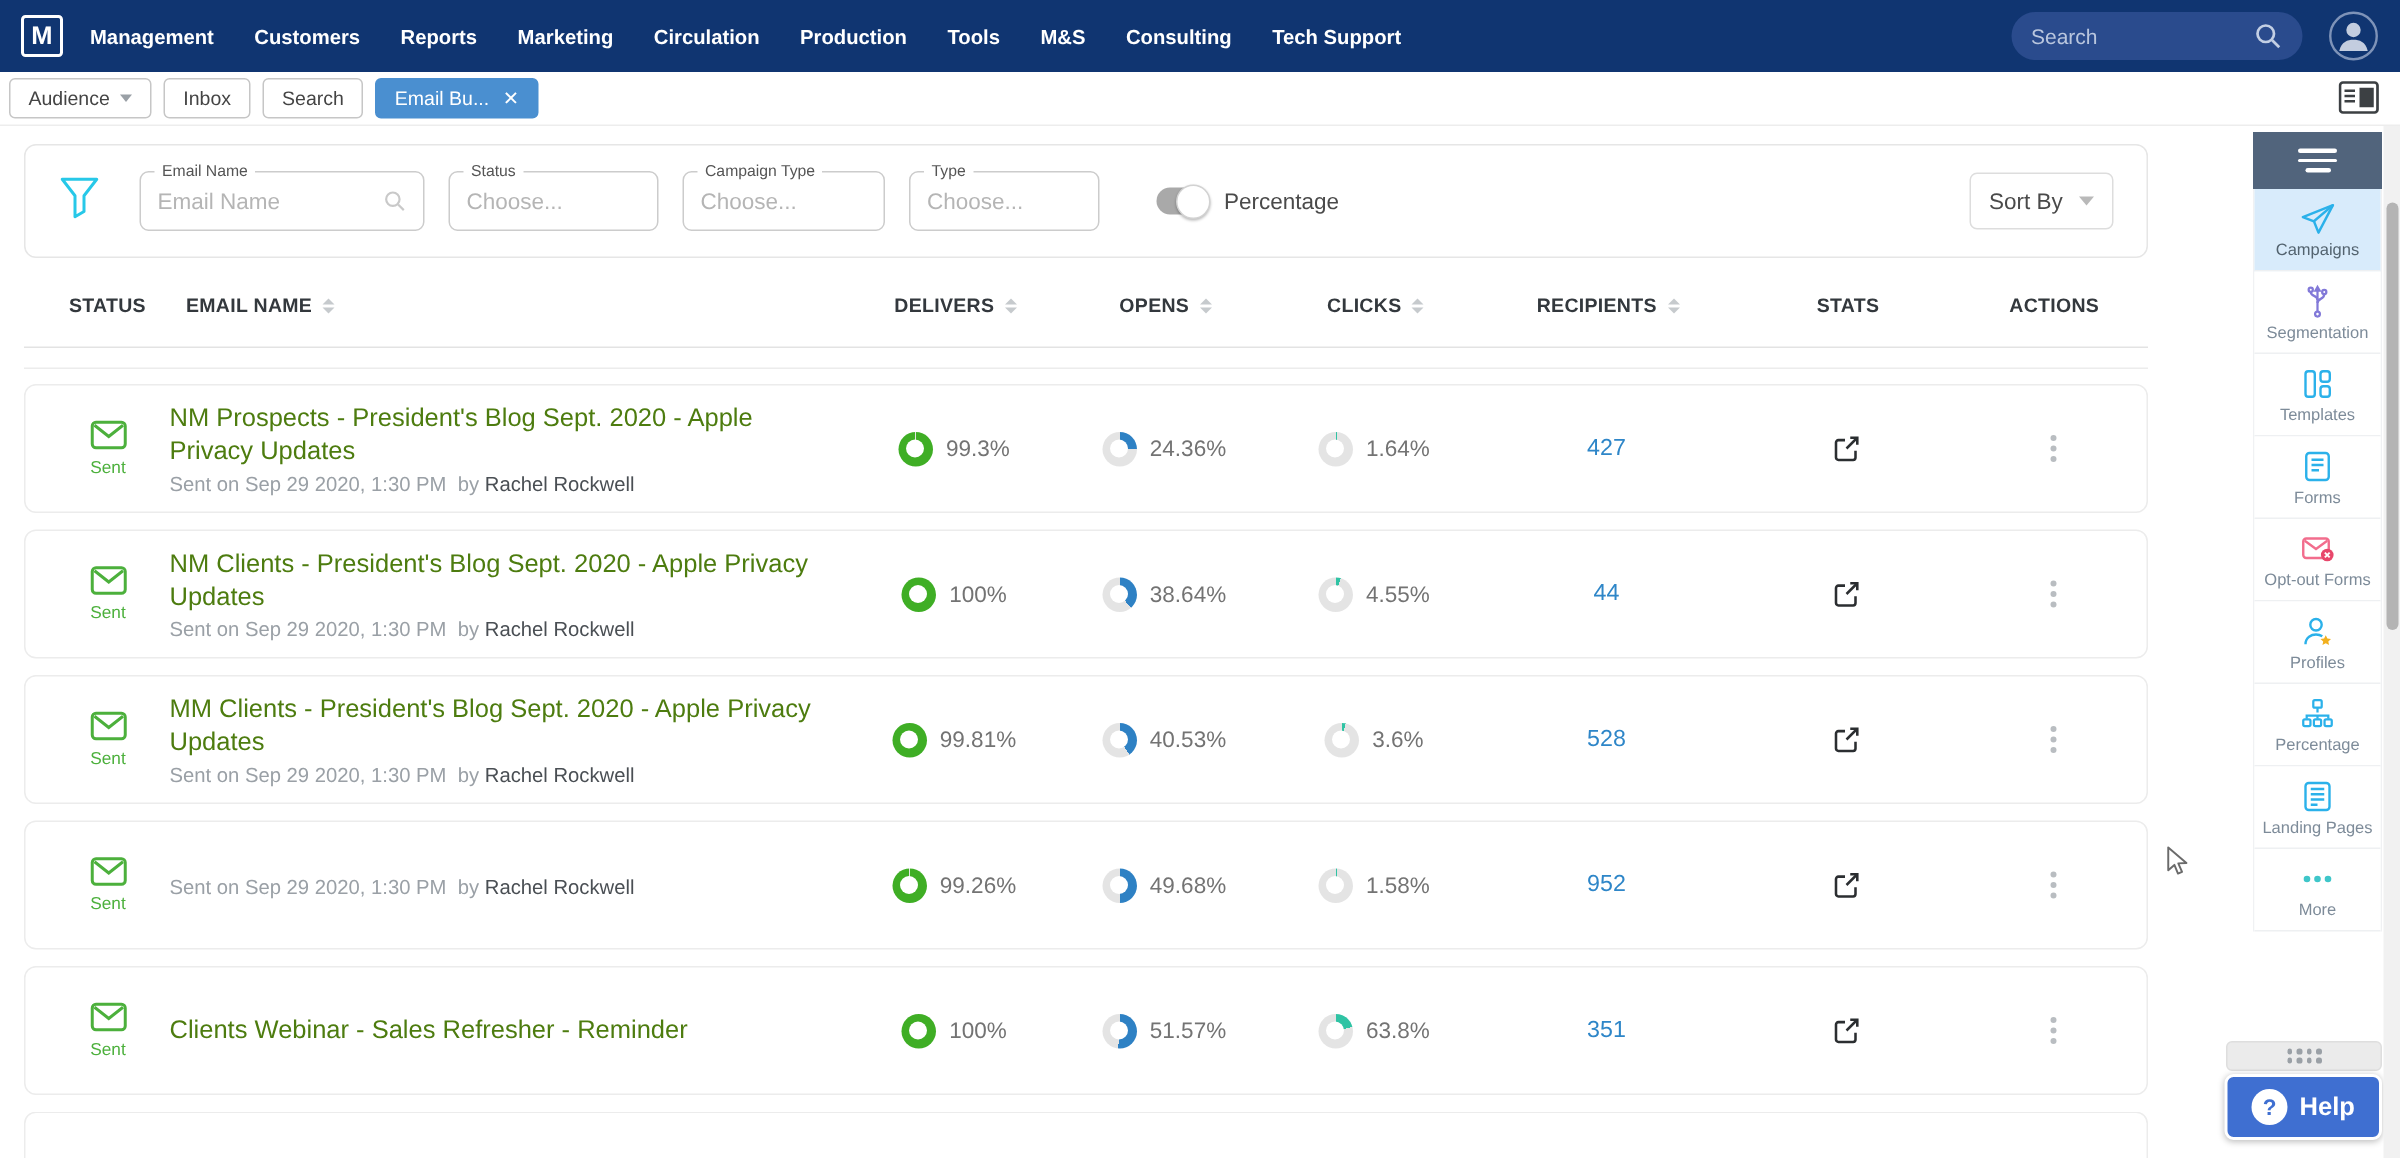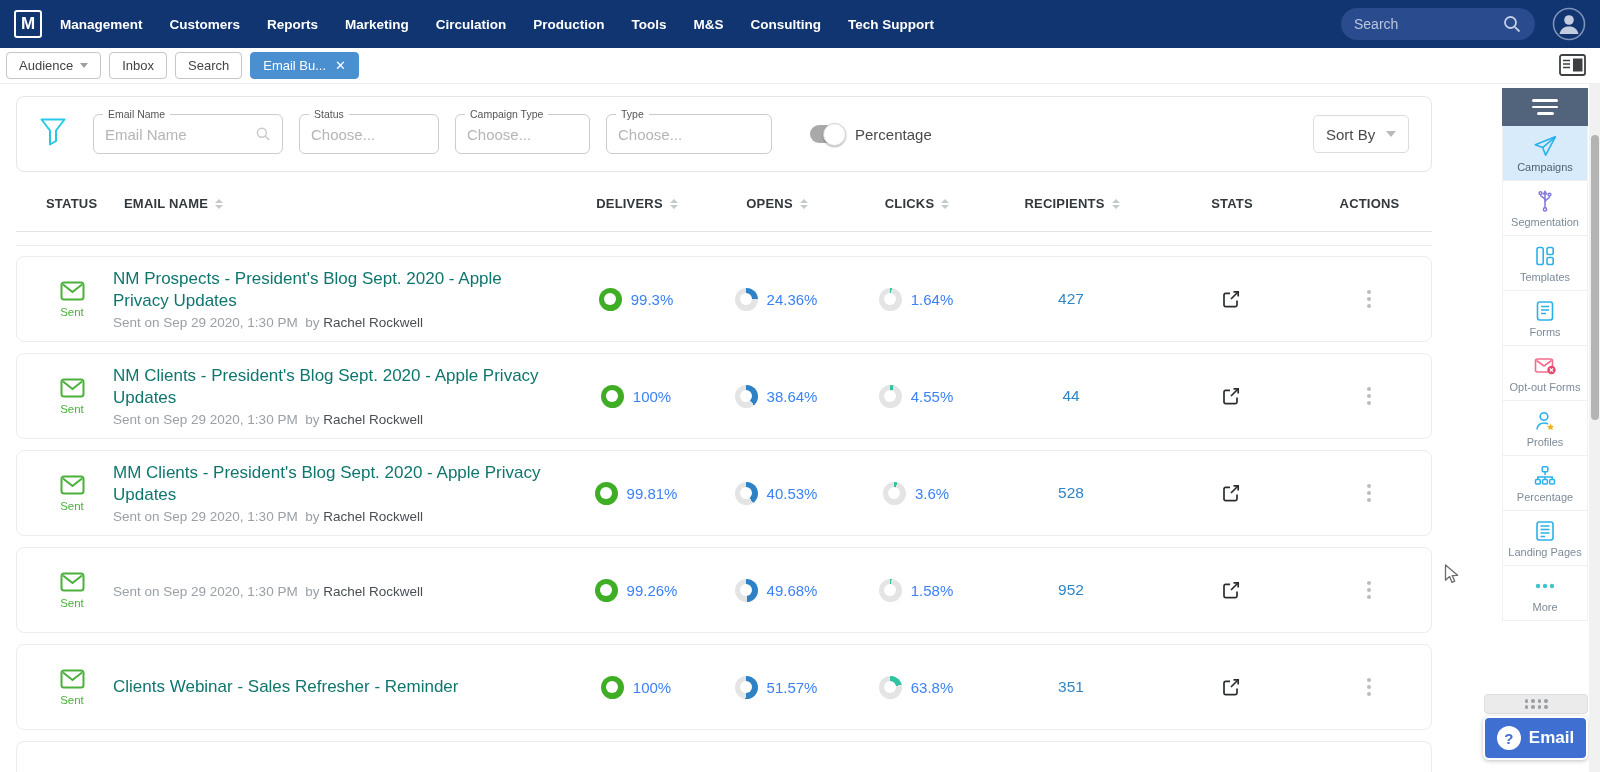--- a/index.html
+++ b/index.html
@@ -37,21 +37,21 @@
     align-items:center; padding:0 22px 0 22px; gap:16px; background:#fff; }
   .funnel { margin-right:10px; flex:none; }
   .field { position:relative; height:40px; border:1.5px solid #ccc; border-radius:6px; display:flex;
     align-items:center; padding:0 11px; background:#fff; flex:none; }
   .field .flabel { position:absolute; top:-7px; left:9px; background:#fff; padding:0 5px;
     font-size:10.5px; color:#555; }
   .field input { border:none; outline:none; width:100%; font-size:15px; color:#4a4a4a;
     font-family:inherit; background:transparent; }
   .field input::placeholder { color:#b5b5b5; }
   .f-email { width:190px; } .f-rep { width:150px; } .f-status { width:140px; }
-  .f-campaign { width:135px; } .f-type { width:166px; }
+  .f-campaign { width:135px; } .f-type { width:127px; }
   .toggle-group { display:flex; align-items:center; gap:11px; margin-left:22px; }
   .toggle { width:34px; height:18px; border-radius:10px; background:#a9a9a9; position:relative; cursor:pointer; flex:none; }
   .toggle::after { content:''; position:absolute; right:-2px; top:-2px; width:21px; height:21px;
     border-radius:50%; background:#fff; border:1px solid #d2d2d2; box-shadow:0 1px 2px rgba(0,0,0,.28); }
   .toggle-label { font-size:15px; color:#4a4a4a; }
   .sortby { margin-left:auto; width:96px; height:38px; border:1px solid #ddd; border-radius:5px;
     display:flex; align-items:center; justify-content:space-between; padding:0 12px; cursor:pointer; }
   .sortby span { font-size:15px; color:#4a4a4a; }
   .sortby .caret { width:0; height:0; border-left:5px solid transparent; border-right:5px solid transparent;
     border-top:6px solid #b9b9b9; }
@@ -69,24 +69,24 @@
   .arrows .down { border-top:4.5px solid #c6cacd; }
 
   .spacer-strip { height:14px; border-bottom:1px solid #ececec; margin-bottom:10px; }
 
   .row-card { min-height:86px; border:1px solid #ececec; border-radius:8px; margin-bottom:11px; background:#fff; }
   .row-card.partial { min-height:34px; height:34px; margin-bottom:0; border-bottom:none;
     border-radius:8px 8px 0 0; }
   .status-cell { display:flex; flex-direction:column; align-items:center; gap:1px; padding-left:14px; justify-self:start; width:96px; }
   .status-text { color:#4cb03c; font-size:11.5px; }
   .name-cell { padding-right:22px; }
-  .row-title { color:#0f766e; font-size:17px; line-height:1.32; cursor:pointer; text-decoration:none; display:inline; }
+  .row-title { color:#4d7c0f; font-size:17px; line-height:1.32; cursor:pointer; text-decoration:none; display:inline; }
   .row-meta { margin-top:3px; font-size:13.5px; color:#9aa0a6; }
   .row-meta .rep { color:#4a4f54; }
-  .stat-cell { display:flex; align-items:center; gap:9px; justify-content:center; font-size:15px; color:#3b82f6; }
+  .stat-cell { display:flex; align-items:center; gap:9px; justify-content:center; font-size:15px; color:#737373; }
   .donut { width:23px; height:23px; border-radius:50%; position:relative; flex:none;
     background:conic-gradient(var(--c) calc(var(--p)*1%), #e4e4e4 0); }
   .donut::after { content:''; position:absolute; inset:5.5px; background:#fff; border-radius:50%; }
   .donut-delivers { --c:#3fae25; } .donut-opens { --c:#2e81c4; } .donut-clicks { --c:#2fc3a4; }
   .recipients-cell { text-align:center; color:#2e86c8; font-size:15.5px; cursor:pointer; }
   .stats-cell { display:flex; justify-content:center; cursor:pointer; }
   .actions-cell { display:flex; justify-content:center; cursor:pointer; }
   .kebab { display:flex; flex-direction:column; gap:3px; padding:4px; }
   .kebab b { width:4px; height:4px; border-radius:50%; background:#b9bdc1; }
 
@@ -610,21 +610,21 @@
 </aside>
 
 <div class="drag-handle">
   <b></b>
     <b></b>
     <b></b>
     <b></b>
 </div>
 <button class="help-btn">
   <span class="help-q">?</span>
-  <span>Email</span>
+  <span>Help</span>
 </button>
 
 <div class="vscroll">
   <div class="thumb"></div>
 </div>
 
 <div class="cursor">
   <svg width="18" height="20" viewBox="0 0 18 20">
       <path d="M1.5 1 L1.5 16.2 L5.6 12.6 L8 18.4 L10.7 17.2 L8.2 11.6 L13.6 11.3 Z" fill="#fff" stroke="#6b6b6b" stroke-width="1.3" stroke-linejoin="round"></path>
     </svg>

